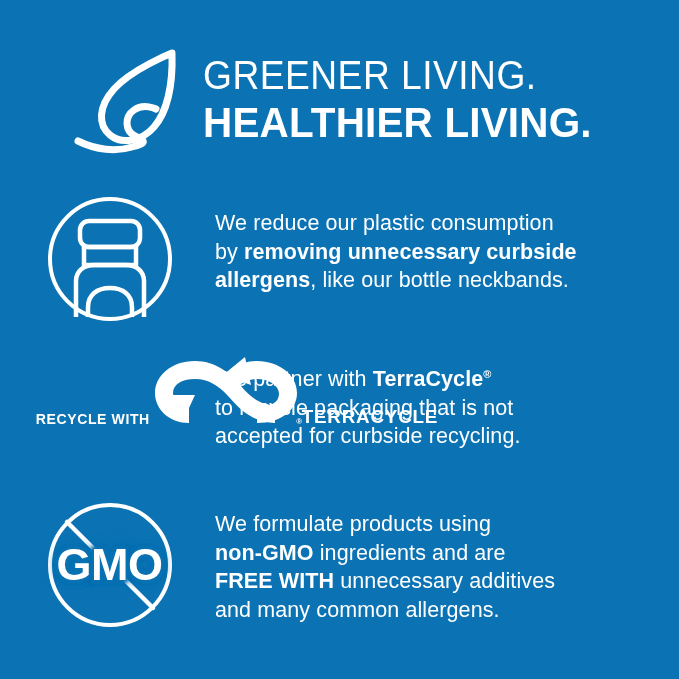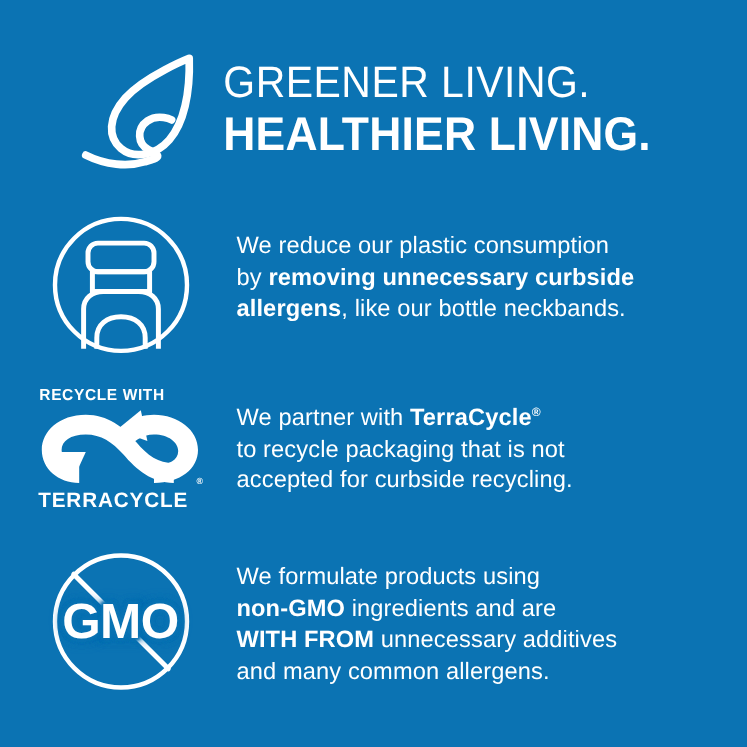--- a/index.html
+++ b/index.html
@@ -90,22 +90,22 @@
   #row-1 .text-col { padding-top:13px; }
   #row-2 .text-col { padding-top:12px; }
 
   
   .circle-icon { display:block; }
 
   
   #terracycle-logo {
     width:152px;
     display:flex;
-    flex-direction:column;
-    align-items:flex-start;
+    flex-direction:row;
+    align-items:flex-end;
   }
   #tc-top-text {
     font-size:14.5px;
     font-weight:700;
     letter-spacing:0.6px;
     line-height:16px;
     white-space:nowrap;
     transform:scaleX(0.97);
   }
   #tc-loop { margin-top:3px; position:relative; }
@@ -272,18 +272,18 @@
       <div id="gmo-label">
         <span>GMO</span>
       </div>
     </div>
   </div>
 
   <div class="text-col">
     <div class="feature-text">
       We formulate products using<br>
       <span class="b">non-GMO</span> ingredients and are<br>
-      <span class="b">WITH FROM</span> unnecessary additives<br>
+      <span class="b">FREE WITH</span> unnecessary additives<br>
       and many common allergens.
     </div>
   </div>
 
 </div>
 
 </body></html>

